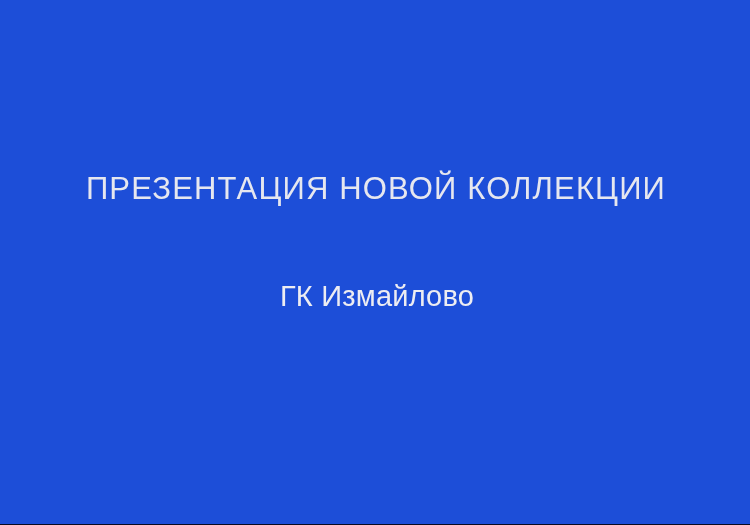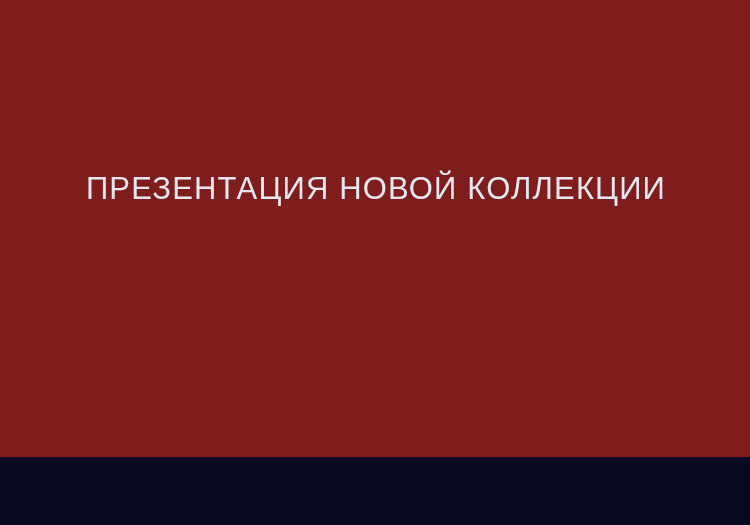--- a/index.html
+++ b/index.html
@@ -11,22 +11,22 @@
     width: 750px;
     height: 525px;
     overflow: hidden;
     font-family: "Liberation Sans", sans-serif;
     background: #080a22;
   }
 
   .slide {
     position: relative;
     width: 750px;
-    height: 457px;
-    background: #7f1d1d;
+    height: 524px;
+    background: #1d4ed8;
     box-sizing: border-box;
   }
 
   .content-block {
     position: absolute;
     left: 0;
     top: 0;
     width: 750px;
     height: 525px;
     display: flex;
@@ -86,15 +86,16 @@
 <body>
 
 <div class="slide">
   <div class="content-block">
 
     <h1 class="headline">ПРЕЗЕНТАЦИЯ НОВОЙ КОЛЛЕКЦИИ</h1>
 
     <div class="spacer"></div>
 
 
+    <div class="venue">ГК Измайлово</div>
 
   </div>
 </div>
 
 </body></html>

